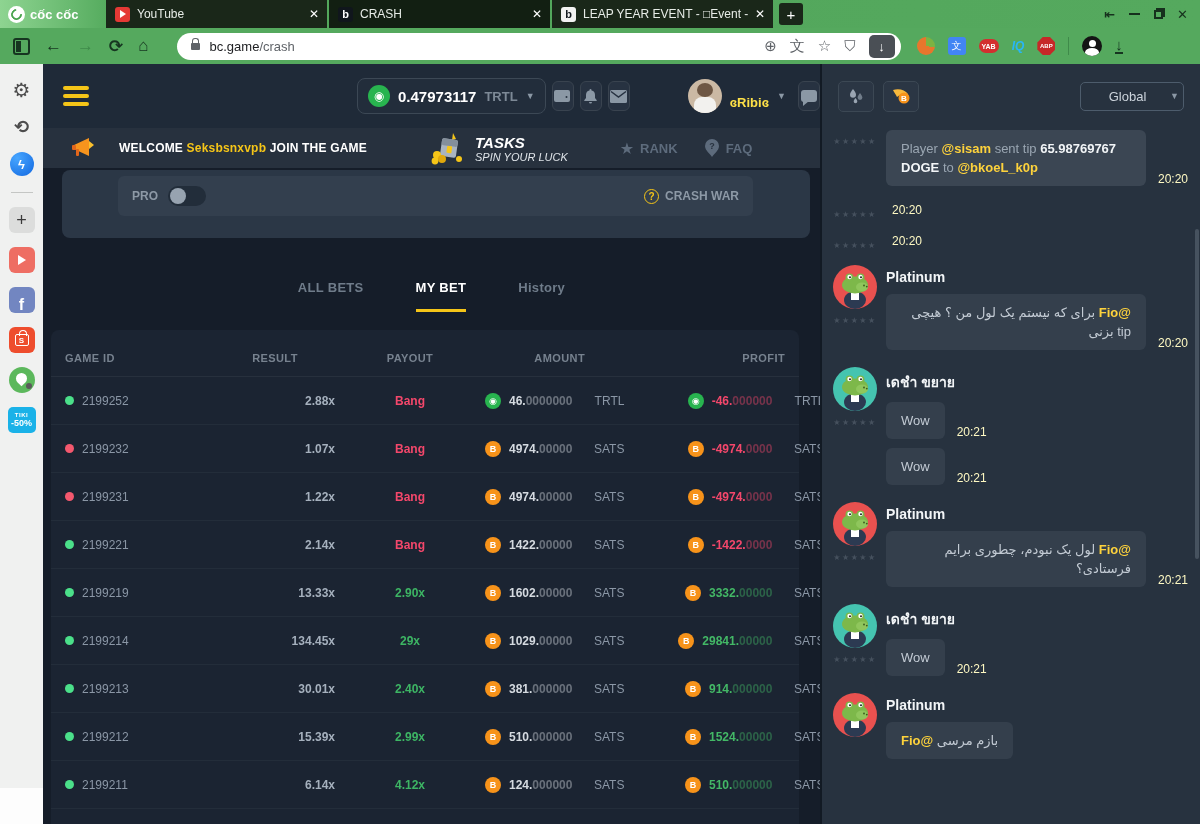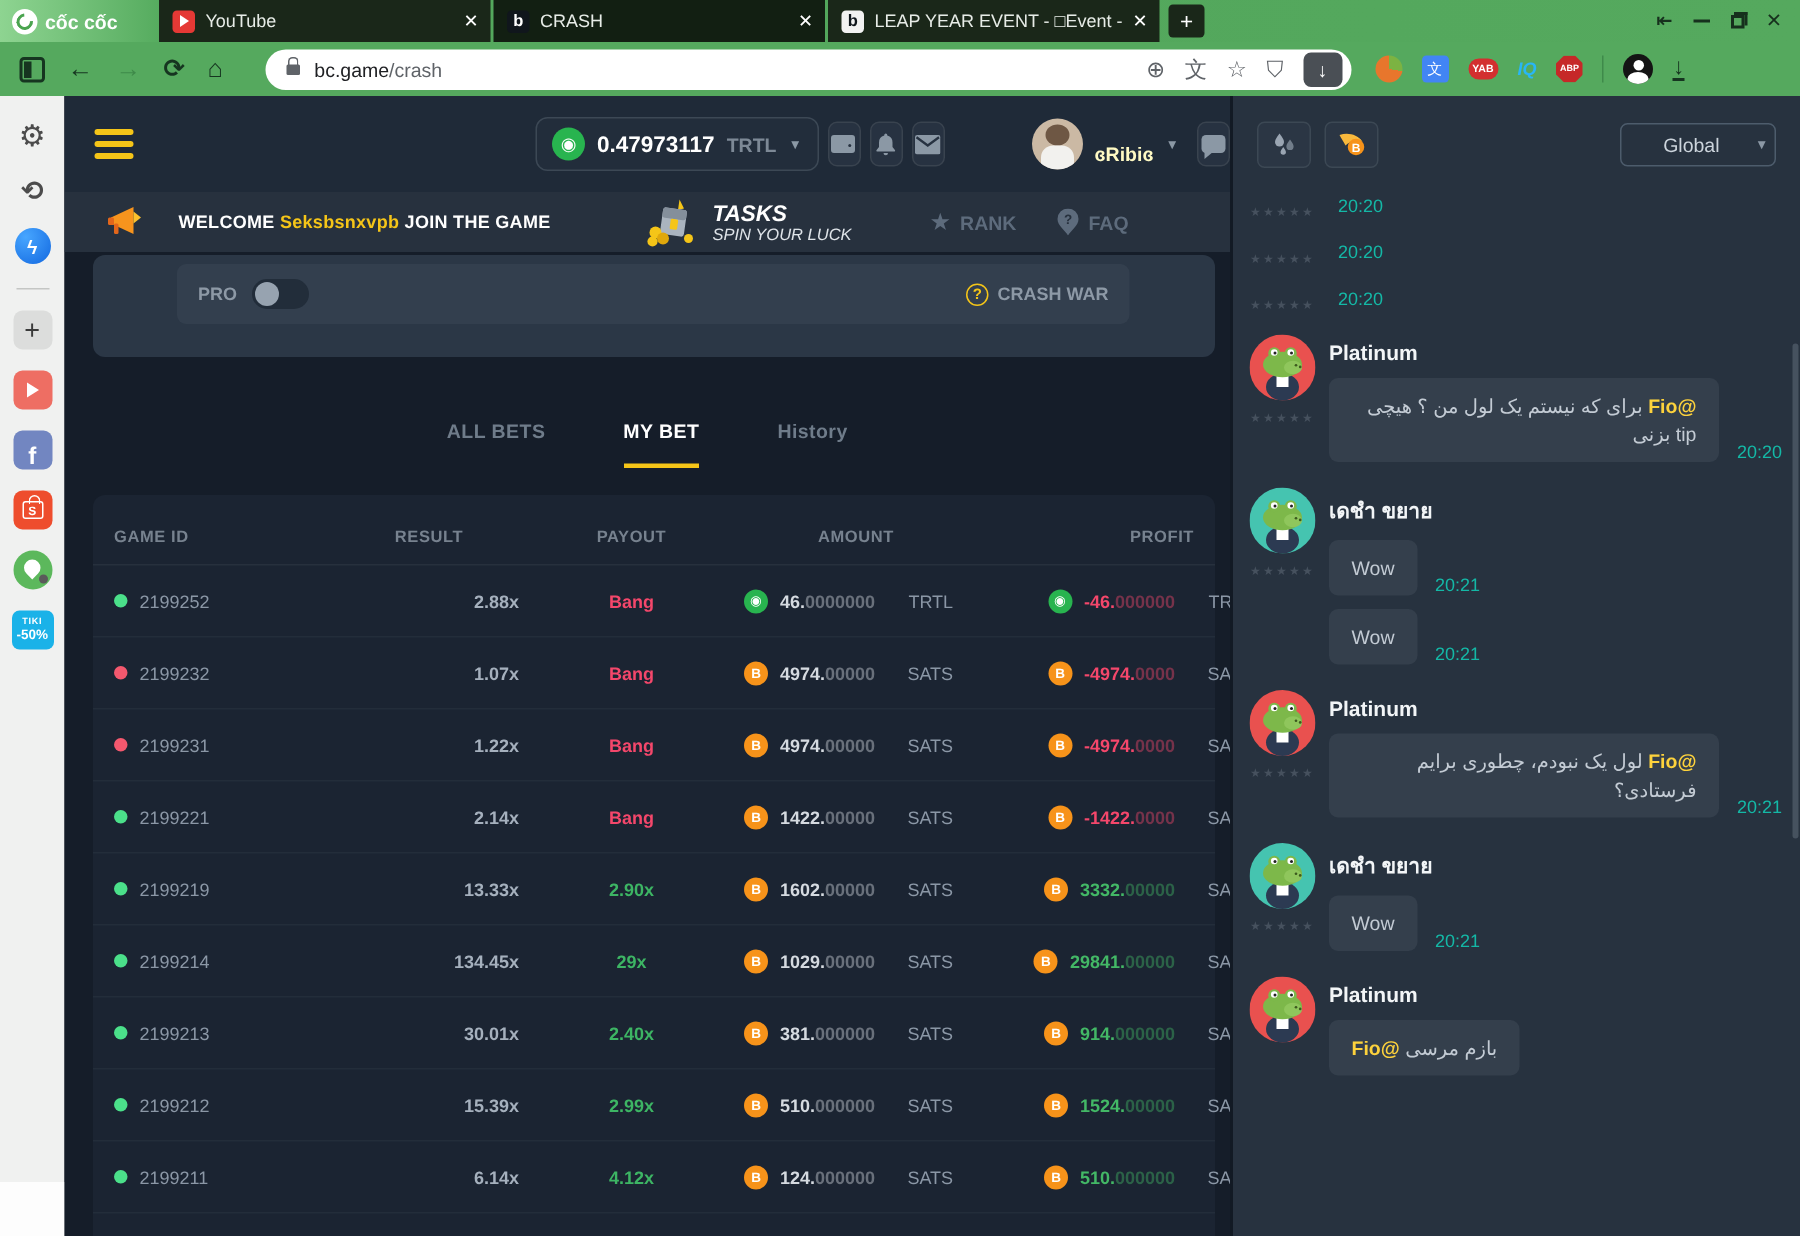--- a/index.html
+++ b/index.html
@@ -103,21 +103,21 @@
   .bal-num { color:#fff; font-size:15px; font-weight:bold; }
   .bal-cur { color:#7d8996; font-size:13px; font-weight:bold; }
   .caret { color:#8b98a5; font-size:9px; }
   .hbtn { width:34px; height:30px; border:1px solid #39434f; background:#273241; border-radius:6px;
     display:flex; align-items:center; justify-content:center; margin-left:6px; }
   .hbtn:first-of-type { margin-left:10px; }
   .userblock { display:flex; align-items:center; gap:8px; margin-left:58px; }
   .avatar-photo { width:34px; height:34px; border-radius:50%; overflow:hidden; background:#cbb9a4; position:relative; flex:none; }
   .avatar-photo::before { content:''; position:absolute; left:9px; top:4px; width:16px; height:14px; border-radius:50%; background:#6e5744; }
   .avatar-photo::after { content:''; position:absolute; left:6px; top:18px; width:22px; height:16px; border-radius:8px 8px 0 0; background:#f2f1ee; }
-  .uname-h { color:#fef9c3; font-size:13px; font-weight:bold;margin-top:13px; }
+  .uname-h { color:#fde047; font-size:13px; font-weight:bold;margin-top:13px; }
   .chatbtn { width:34px; height:30px; border:1px solid #39434f; background:#273241; border-radius:6px; margin-left:12px;
     display:flex; align-items:center; justify-content:center; }
   .bubble-ic { width:16px; height:12px; background:#8b98a5; border-radius:3px; position:relative; }
   .bubble-ic::after { content:''; position:absolute; left:2px; bottom:-4px; border-top:5px solid #8b98a5; border-right:6px solid transparent; }
 
   .banner { position:absolute; left:0; top:64px; width:777px; height:40px; background:#27313e; display:flex; align-items:center; }
   .mega { margin-left:28px; flex:none; }
   .welcome { margin-left:22px; font-size:12px; font-weight:bold; color:#fff; letter-spacing:.2px; white-space:nowrap; }
   .welcome .wname { color:#f5c518; }
   .tasks { display:flex; align-items:center; gap:8px; margin-left:62px; }
@@ -134,21 +134,21 @@
   .toggle { width:38px; height:20px; border-radius:10px; background:#222d3a; position:relative; }
   .toggle .knob { position:absolute; left:2px; top:2px; width:16px; height:16px; border-radius:50%; background:#97a3b0; }
   .crashwar { margin-left:auto; display:flex; align-items:center; gap:6px; color:#8d99a6; font-size:12px; font-weight:bold; }
   .qy { width:15px; height:15px; border:1.5px solid #f5c518; border-radius:50%; color:#f5c518; font-size:10px; font-weight:bold;
     display:flex; align-items:center; justify-content:center; }
 
   .tabsrow { position:absolute; left:0; top:216px; width:777px; display:flex; justify-content:center; gap:52px; }
   .stab { font-size:13px; font-weight:bold; color:#6f7c8a; padding-bottom:14px; letter-spacing:.3px; }
   .stab.active { color:#fff; border-bottom:3px solid #f5c518; }
 
-  .tablewrap { position:absolute; left:19px; top:266px; width:748px; height:494px; background:#1b2432; border-radius:8px 8px 0 0; }
+  .tablewrap { position:absolute; left:8px; top:266px; width:748px; height:494px; background:#1b2432; border-radius:8px 8px 0 0; }
   .thead { display:grid; grid-template-columns:150px 120px 150px 1fr 200px; padding:22px 14px 12px 14px;
     color:#77828f; font-size:11px; font-weight:bold; letter-spacing:.4px; border-bottom:1px solid #27303d; }
   .thead .h-result,.thead .h-payout { text-align:center; }
   .thead .h-amount,.thead .h-profit { text-align:right; }
   .trow { display:grid; grid-template-columns:150px 120px 150px 1fr 200px; align-items:center; height:48px;
     padding:0 14px; border-bottom:1px solid #232d3a; font-size:12px; }
   .c-id { display:flex; align-items:center; gap:8px; }
   .dot { width:9px; height:9px; border-radius:50%; flex:none; }
   .gid { color:#8b97a6; }
   .c-res { text-align:right; color:#a5b0bd; font-weight:bold; }
@@ -175,21 +175,21 @@
   .stars { color:#46515e; font-size:8px; letter-spacing:1.5px; white-space:nowrap; }
   .leftcol .stars { margin-top:7px; }
   .tipstars { margin-top:12px; }
   .mcontent { flex:1; min-width:0; }
   .cname { color:#f2f5f7; font-size:14px; font-weight:bold; margin:4px 0 9px 6px; }
   .bline { display:flex; align-items:flex-end; margin-bottom:9px; }
   .bubble { background:#343f4c; border-radius:6px; padding:9px 15px; color:#c3cbd4; font-size:13px; line-height:19px; margin-left:6px; }
   .bubble.tip { background:#3b4653; max-width:274px; color:#9aa6b2; }
   .bubble.tip b { color:#f2f5f7; }
   .mention { color:#fdd23c; font-weight:bold; }
-  .btime { color:#14b8a6; font-size:12px; margin-left:12px; white-space:nowrap; flex:none; }
+  .btime { color:#fef9c3; font-size:12px; margin-left:12px; white-space:nowrap; flex:none; }
   .avat { width:44px; height:44px; flex:none; }
   .chatscroll { position:absolute; right:1px; top:165px; width:4px; height:330px; border-radius:2px; background:#46525f; }
 
   svg { display:block; }
 </style>
 </head>
 <body>
 
 <div class="screen">
 
@@ -567,20 +567,21 @@
         <span class="caret">▼</span>
       </div>
     </div>
     <div class="chatlist" id="chatlist">
         <div class="msgrow">
           <div class="leftcol">
             <span class="stars tipstars">★★★★★</span>
           </div>
           <div class="mcontent">
             <div class="bline">
+              <div class="bubble tip"><span>Player </span><span class="mention">@sisam</span><span> sent tip </span><b>65.98769767 DOGE</b><span> to </span><span class="mention">@bkoeL_k0p</span></div>
               <span class="btime">20:20</span>
             </div>
           </div>
         </div>
         <div class="msgrow">
           <div class="leftcol">
             <span class="stars tipstars">★★★★★</span>
           </div>
           <div class="mcontent">
             <div class="bline">

